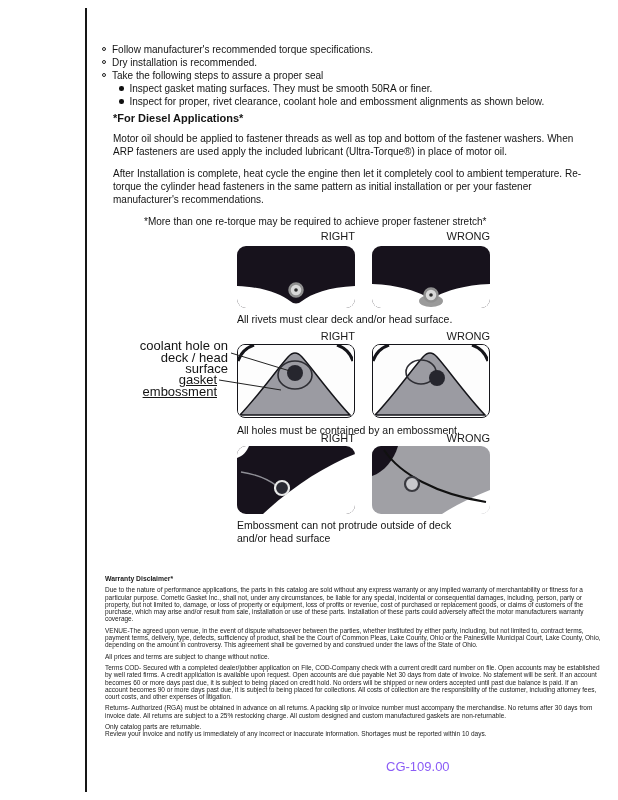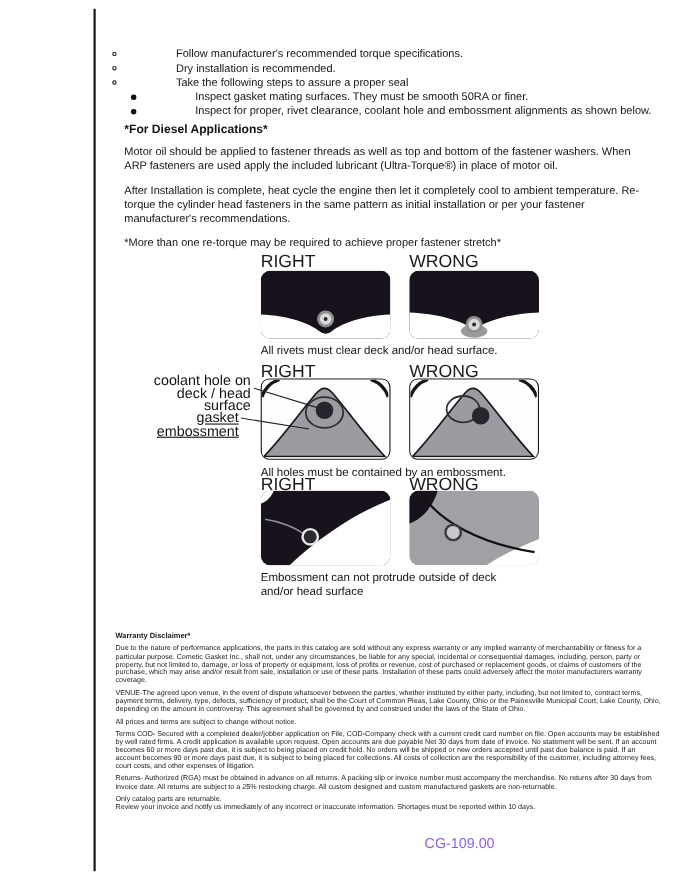--- a/index.html
+++ b/index.html
@@ -13,31 +13,31 @@
   }
   .left-rule { position:absolute; left:85px; top:8px; width:2px; height:784px; background:#161616; }
 
   .title {
     position:absolute; left:104px; top:18px;
     font-size:12.5px; font-weight:bold; text-decoration:underline;
     letter-spacing:0.2px;
   }
 
   .bullets { position:absolute; left:102px; top:43px; width:495px; font-size:10px; line-height:13px; }
-  .bline { display:flex; align-items:flex-start;gap:48px; }
+  .bline { display:flex; align-items:flex-start; }
   .bline.sub { margin-left:17px; }
   .mk-o { flex:0 0 auto; width:4px; height:4px; border:1px solid #222; border-radius:50%; margin:4px 6px 0 0; }
   .mk-f { flex:0 0 auto; width:4.5px; height:4.5px; background:#111; border-radius:50%; margin:4px 6px 0 0; }
 
   .diesel { position:absolute; left:113px; top:112px; width:470px; font-size:10px; line-height:13px; }
   .diesel h2 { font-size:11px; font-weight:bold; margin-bottom:7px; }
   .diesel p { margin-bottom:9px; }
-  .diesel .note { margin-bottom:0; }
+  .diesel .note { margin-bottom:0;margin-left:31px; }
 
-  .d-label { position:absolute; width:118px; text-align:left; font-size:16px; color:#1a1a1a; }
+  .d-label { position:absolute; width:118px; text-align:right; font-size:11px; color:#1a1a1a; }
   .dbox { position:absolute; width:118px; border-radius:9px; overflow:hidden; }
   .dbox svg { display:block; }
   .dbox.bordered { border:1.5px solid #15151a; border-radius:8px; }
   .caption { position:absolute; font-size:10.5px; line-height:13px; color:#141414; }
 
   .annot { position:absolute; font-size:13px; line-height:11.5px; text-align:right; color:#141414; }
   .annot-lines { position:absolute; left:0; top:0; width:618px; height:800px; pointer-events:none; }
 
   .warranty { position:absolute; left:105px; top:575px; width:497px; font-size:6.5px; line-height:7.3px; color:#1a1a1a; }
   .warranty h3 { font-size:6.8px; font-weight:bold; margin-bottom:4px; }

